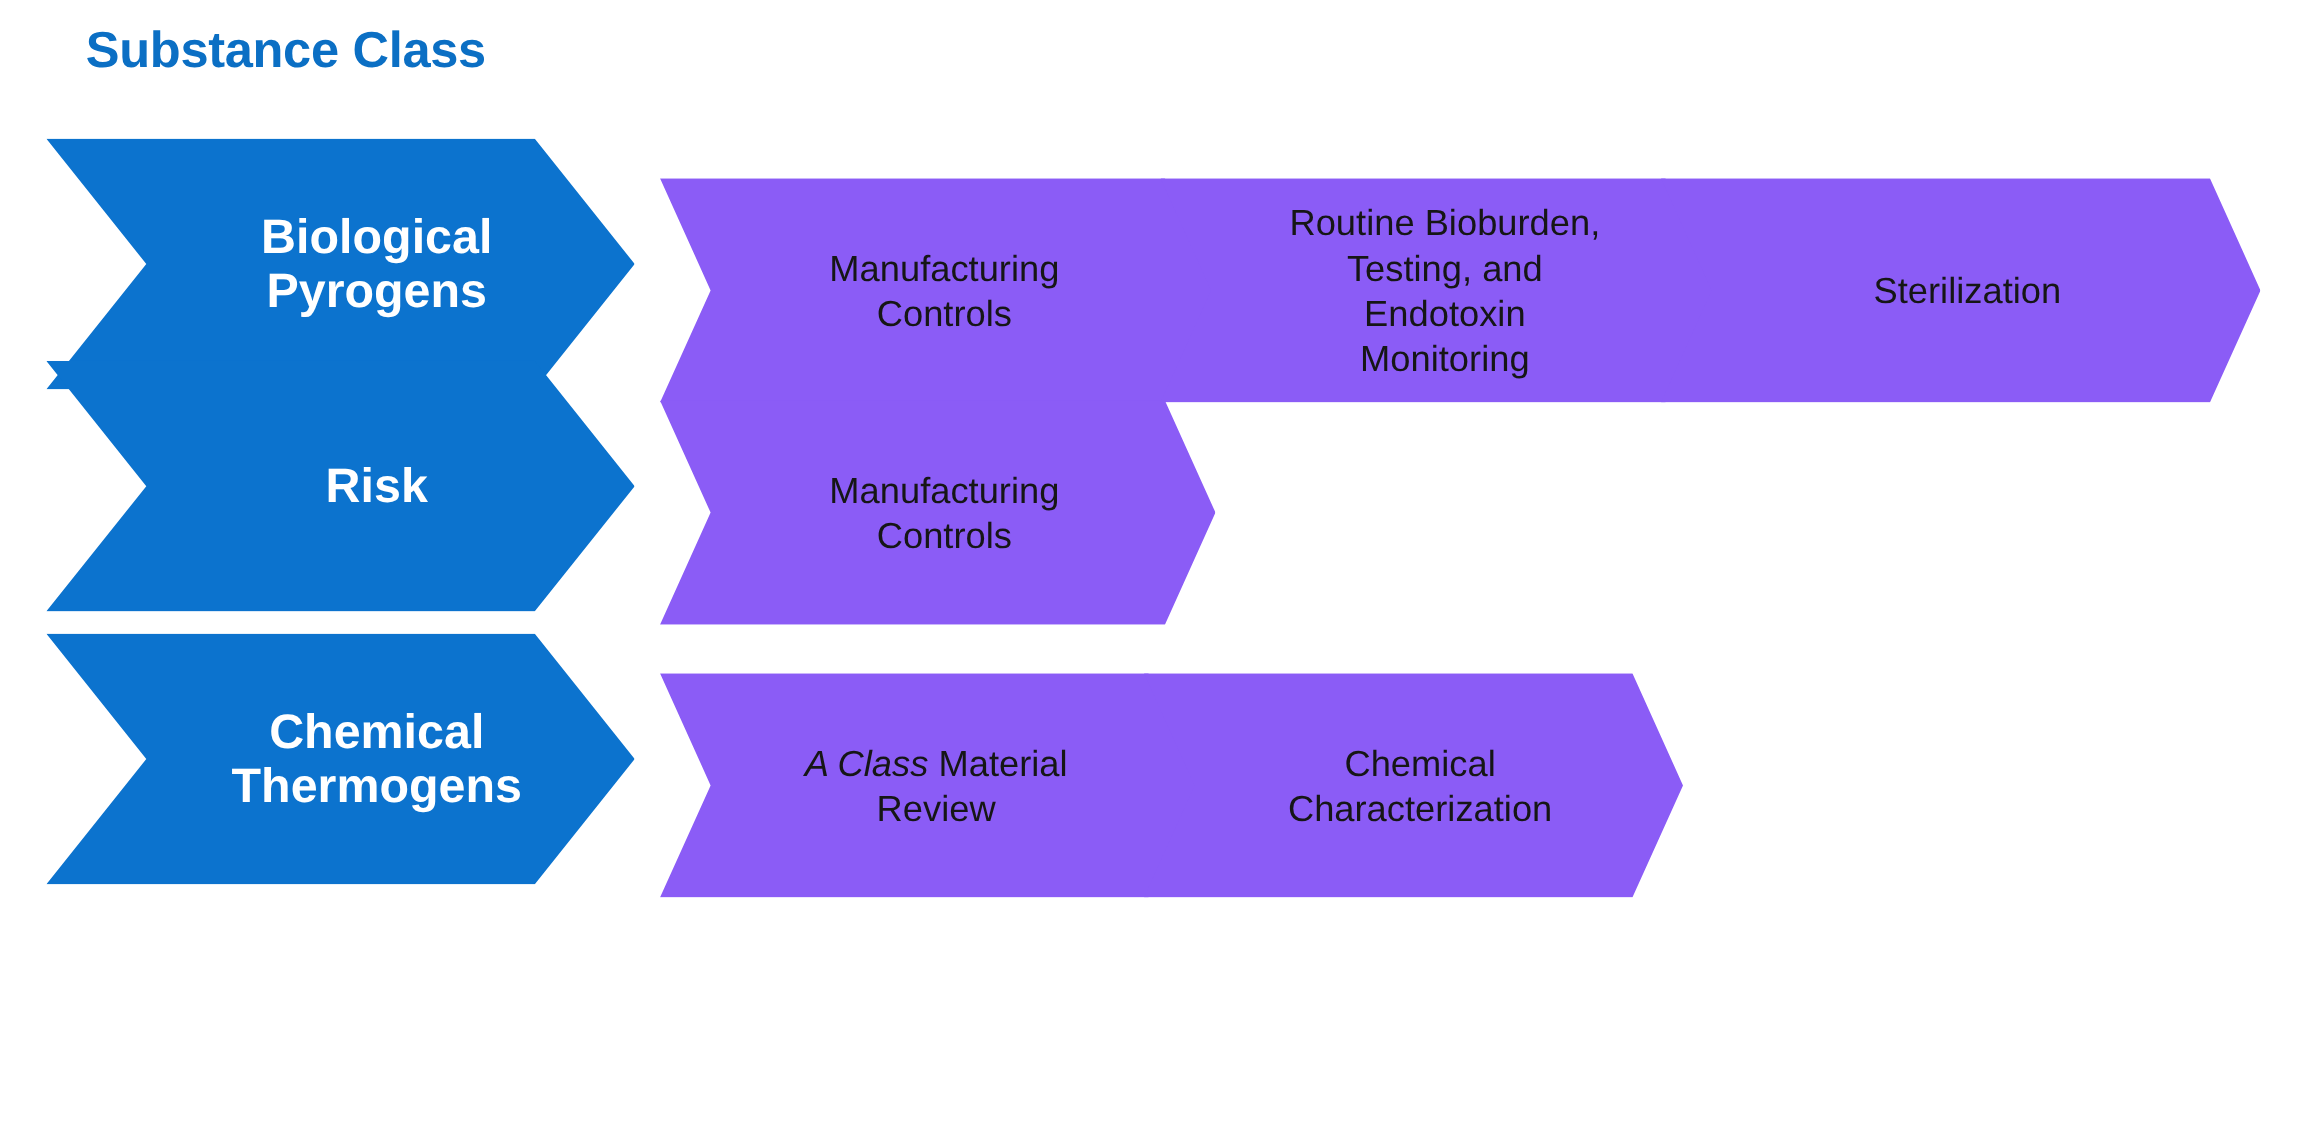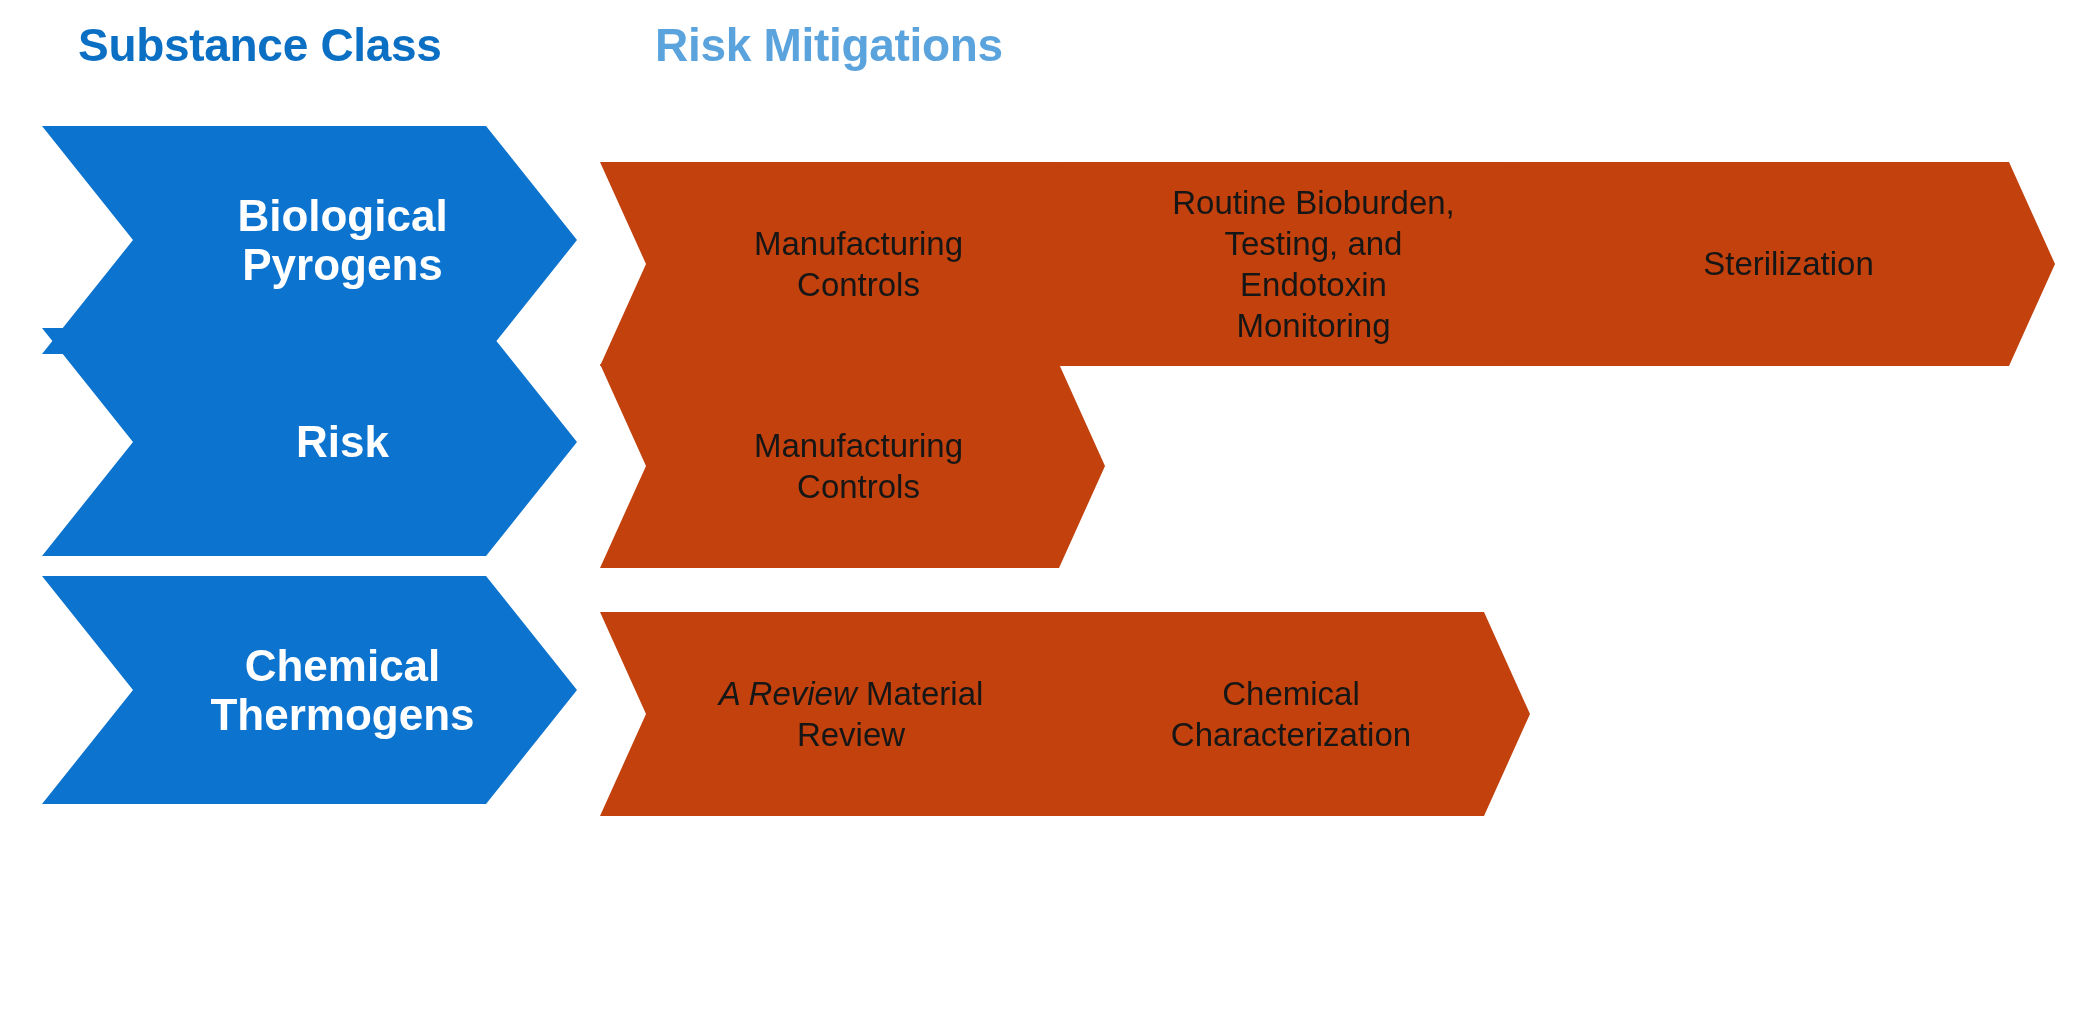--- a/index.html
+++ b/index.html
@@ -86,21 +86,21 @@
     top: 36px;
     height: 204px;
     width: 2100px;
   }
   #row-1 .mit-wrap, #row-2 .mit-wrap { top: 36px; }
 
   .mit-chevron {
     position: absolute;
     top: 0;
     height: 204px;
-    background: #c2410c;
+    background: #8b5cf6;
     display: flex;
     align-items: center;
     justify-content: center;
     box-sizing: border-box;
   }
   .mit-label {
     color: #161616;
     font-size: 33px;
     line-height: 1.25;
     text-align: center;
@@ -108,21 +108,20 @@
     padding-left: 46px;
     padding-right: 34px;
   }
   .mit-label i { font-style: italic; }
 </style>
 </head>
 <body>
 
 <div class="headers">
   <div class="hdr hdr-substance">Substance Class</div>
-  <div class="hdr hdr-mitigations">Risk Mitigations</div>
 </div>
 
 <div class="row" id="row-0">
   <div class="class-chevron">
     <span class="class-label">Biological
 Pyrogens</span>
   </div>
   <div class="mit-wrap">
     <div class="mit-chevron" style="left: 600px; width: 505px; clip-path: polygon(0px 0px, 459px 0px, 505px 50%, 459px 100%, 0px 100%, 46px 50%);">
       <span class="mit-label">Manufacturing
@@ -152,21 +151,21 @@
   </div>
 </div>
 
 <div class="row" id="row-2">
   <div class="class-chevron">
     <span class="class-label">Chemical
 Thermogens</span>
   </div>
   <div class="mit-wrap">
     <div class="mit-chevron" style="left: 600px; width: 490px; clip-path: polygon(0px 0px, 444px 0px, 490px 50%, 444px 100%, 0px 100%, 46px 50%);">
-      <span class="mit-label"><i>A Review</i> Material
+      <span class="mit-label"><i>A Class</i> Material
 Review</span>
     </div>
     <div class="mit-chevron" style="left: 1040px; width: 490px; clip-path: polygon(0px 0px, 444px 0px, 490px 50%, 444px 100%, 0px 100%, 46px 50%);">
       <span class="mit-label">Chemical
 Characterization</span>
     </div>
   </div>
 </div>
 
 </body></html>

